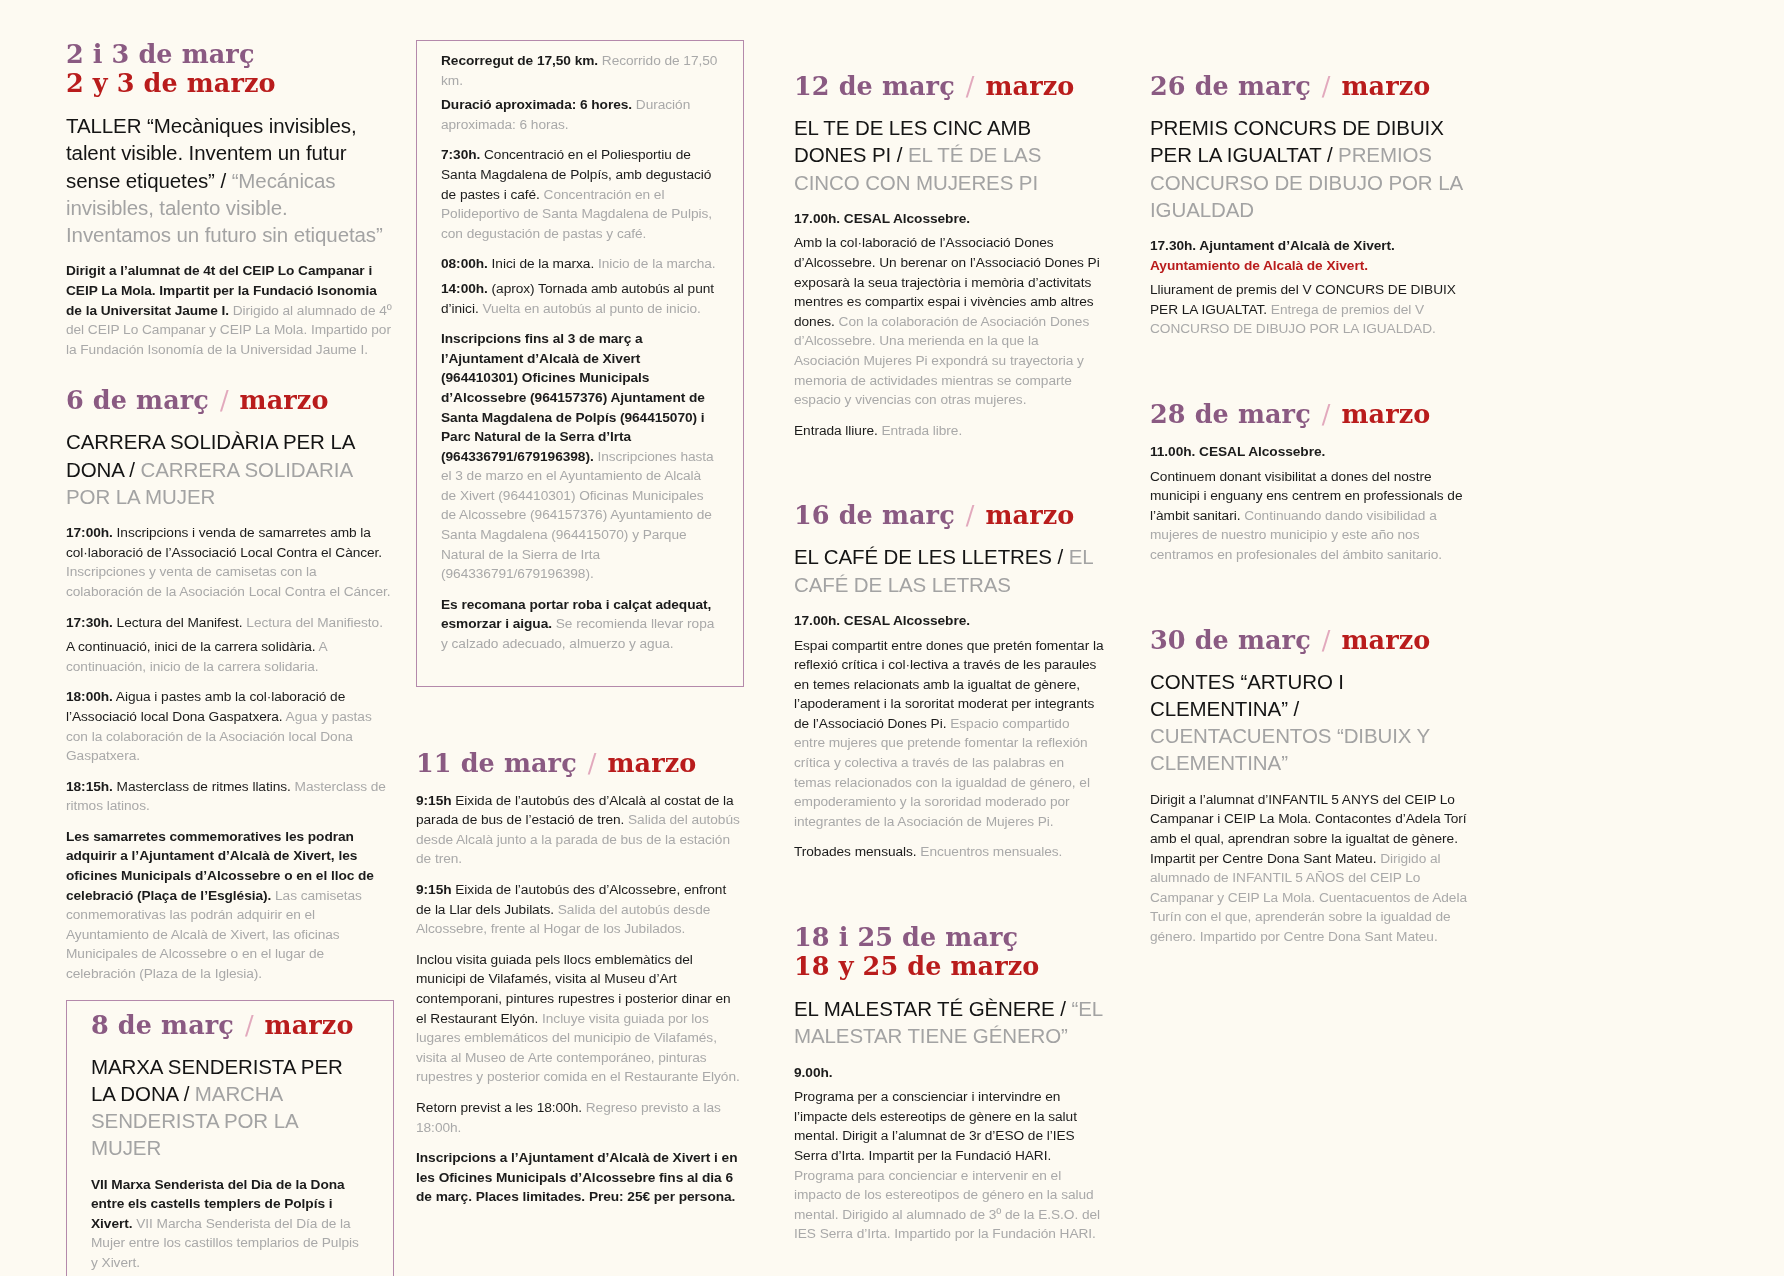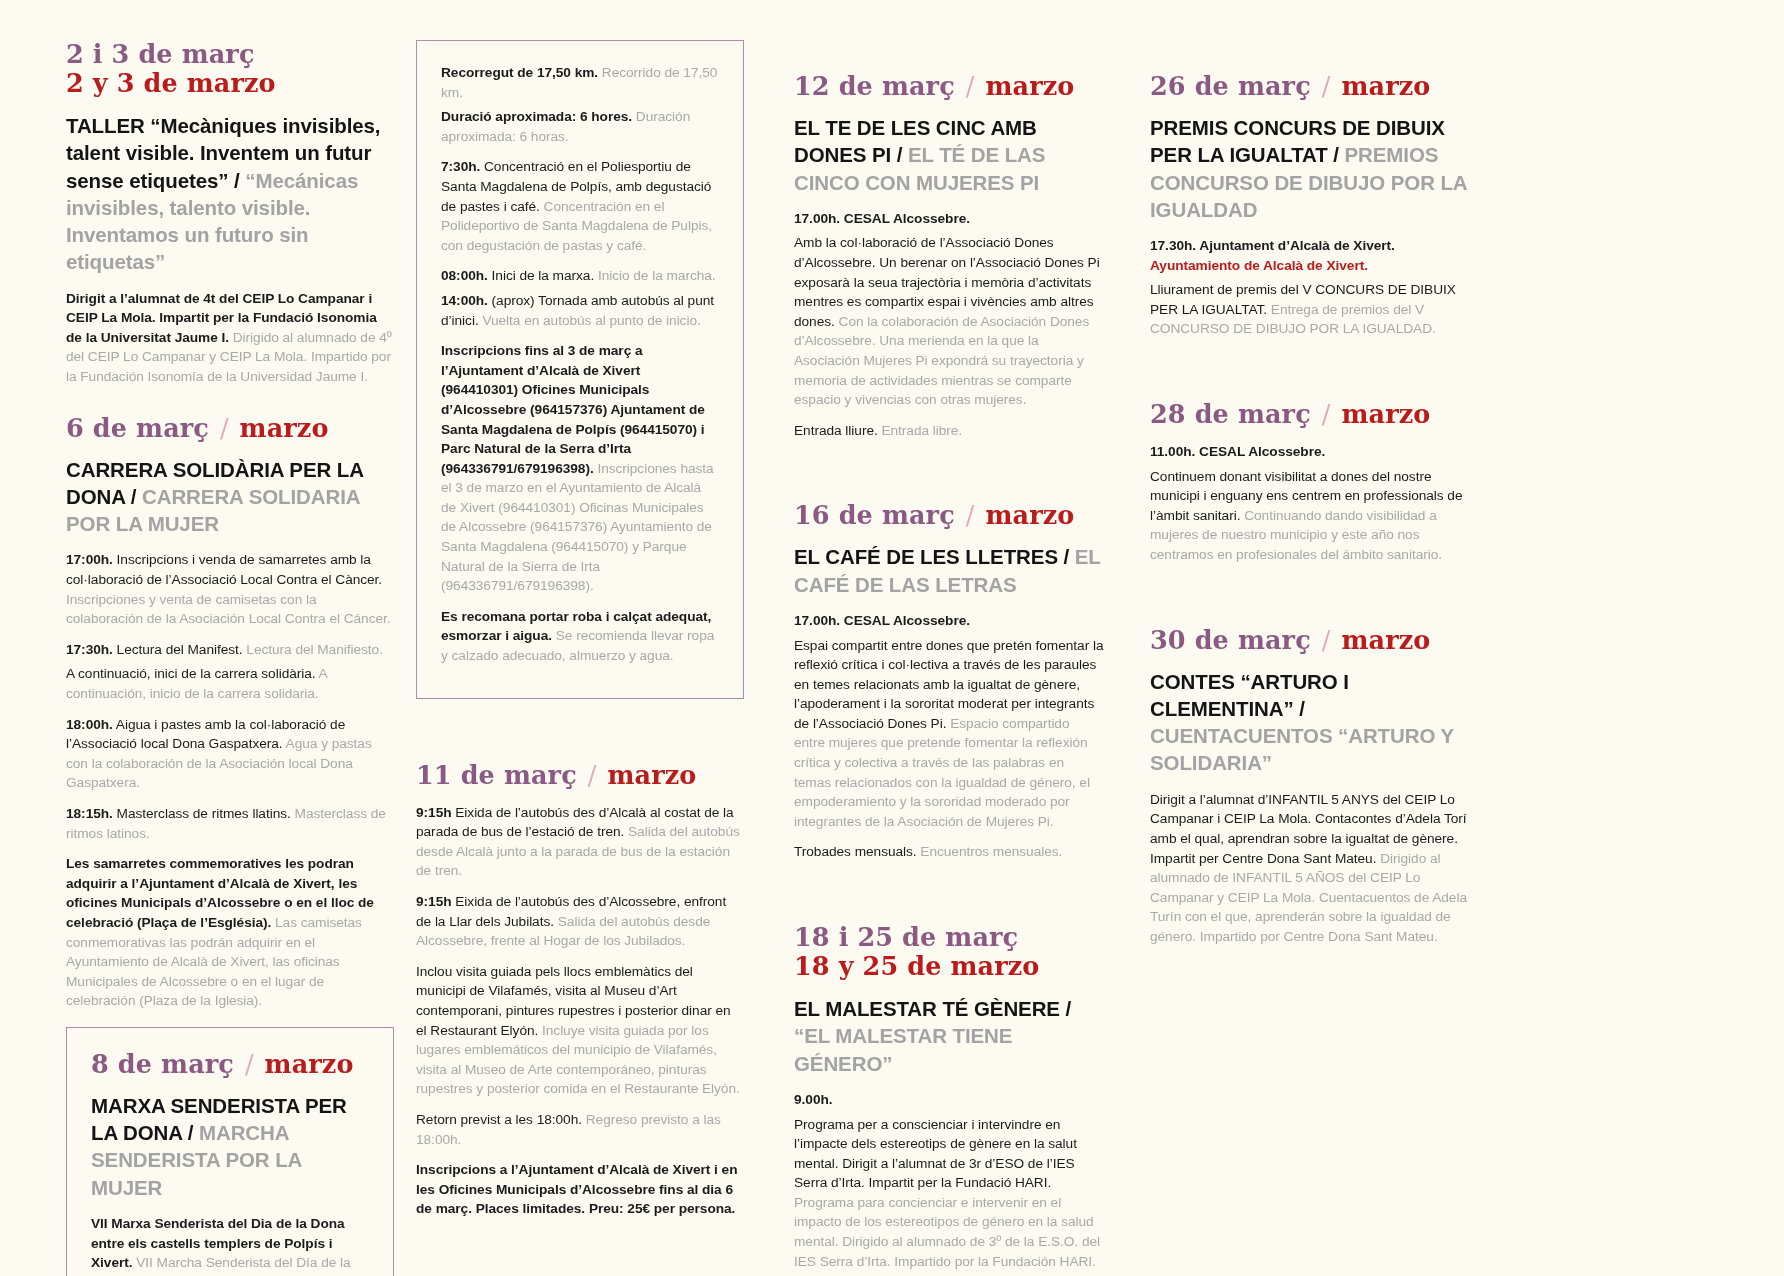--- a/index.html
+++ b/index.html
@@ -37,21 +37,21 @@
   .date .ca { color: #8a5a82; }
   .date .sep { color: #e2a9bd; font-weight: normal; padding: 0 2px; }
   .date .es { color: #b91c1c; }
   .date.two-line { margin-bottom: 14px; }
   .date.two-line .es { display: block; }
 
   
   .title {
     font-size: 20.5px;
     line-height: 1.33;
-    font-weight: 700;
+    font-weight: 400;
     color: #141414;
     margin-bottom: 13px;
     letter-spacing: -0.1px;
   }
   .title .es { color: #a3a3a3; }
   .title .sl { color: #141414; }
 
   
   .p {
     font-size: 13.7px;
@@ -61,21 +61,21 @@
     letter-spacing: -0.05px;
   }
   .p .b { font-weight: bold; }
   .p .es { color: #a9a9a9; }
   .p .esb { color: #b91c1c; font-weight: bold; }
   .p.tight { margin-bottom: 5px; }
 
   
   .box {
     border: 1.4px solid #b489ab;
-    padding: 22px 24px 20px 24px;
+    padding: 10px 24px 20px 24px;
   }
   .box.box-march { margin-top: 16px; }
 
   .gap-s { height: 16px; }
   .gap-m { height: 32px; }
   .gap-l { height: 50px; }
   .gap-xl { height: 62px; }
 </style>
 </head>
 <body>
@@ -301,21 +301,21 @@
 
       <div class="gap-l"></div>
 
       <div>
         <div class="date">
           <span class="ca">30 de març</span>
           <span class="sep">/</span>
           <span class="es">marzo</span>
         </div>
         <div class="title">
-          <span class="sl">CONTES “ARTURO I CLEMENTINA”</span><span class="sl"> / </span><span class="es">CUENTACUENTOS “ARTURO Y SOLIDARIA”</span>
+          <span class="sl">CONTES “ARTURO I CLEMENTINA”</span><span class="sl"> / </span><span class="es">CUENTACUENTOS “DIBUIX Y CLEMENTINA”</span>
         </div>
         <div class="p">
           <span>Dirigit a l’alumnat d’INFANTIL 5 ANYS del CEIP Lo Campanar i CEIP La Mola. Contacontes d’Adela Torí amb el qual, aprendran sobre la igualtat de gènere. Impartit per Centre Dona Sant Mateu.</span><span class="es"> Dirigido al alumnado de INFANTIL 5 AÑOS del CEIP Lo Campanar y CEIP La Mola. Cuentacuentos de Adela Turín con el que, aprenderán sobre la igualdad de género. Impartido por Centre Dona Sant Mateu.</span>
         </div>
       </div>
 
     </div>
 
   </div>
 </div>

